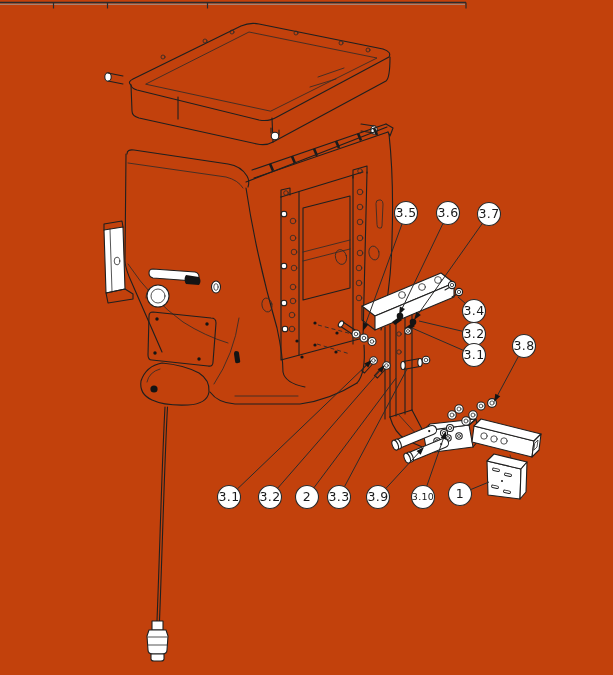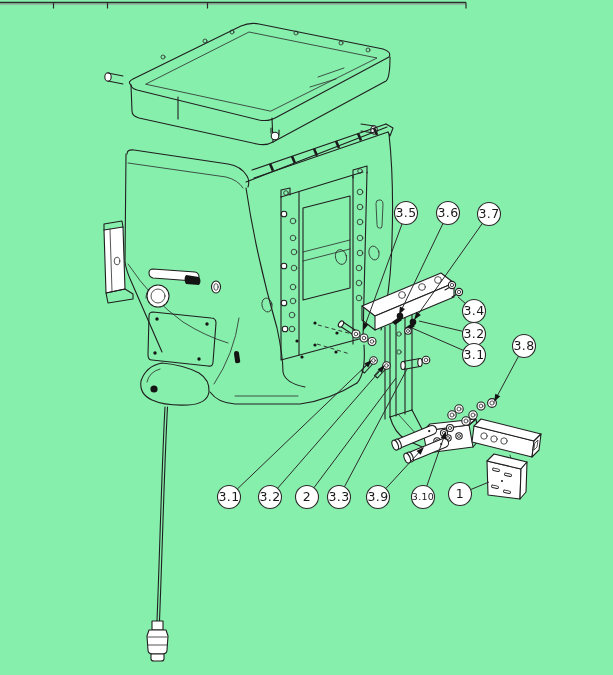--- a/index.html
+++ b/index.html
@@ -1,17 +1,17 @@
 <!DOCTYPE html>
 <html><head>
 <meta charset="utf-8">
 <style>
   html,body{margin:0;padding:0;background:#ffffff;}
   body{width:613px;height:675px;overflow:hidden;font-family:"DejaVu Sans",sans-serif;}
-  #stage{position:relative;width:613px;height:675px;background:#86efac;}
+  #stage{position:relative;width:613px;height:675px;background:#c2410c;}
   svg{display:block;}
   .ln{fill:none;stroke:#1f1f1f;stroke-width:1.1;stroke-linejoin:round;stroke-linecap:round;}
   .thin{fill:none;stroke:#2a2a2a;stroke-width:0.8;stroke-linejoin:round;stroke-linecap:round;}
   .fillw{fill:#ffffff;stroke:#1f1f1f;stroke-width:1.1;stroke-linejoin:round;}
   .dark{fill:#141414;stroke:none;}
   .dash{fill:none;stroke:#2a2a2a;stroke-width:0.9;stroke-dasharray:4 3;}
   .rung{stroke:#1b1b1b;stroke-width:2.6;stroke-linecap:butt;}
   .leader{fill:none;stroke:#2b2b2b;stroke-width:1;}
   .balloon-circle{fill:#ffffff;stroke:#2b2b2b;stroke-width:1.1;}
   .balloon-text{fill:#1a1a1a;letter-spacing:0.3px;}

